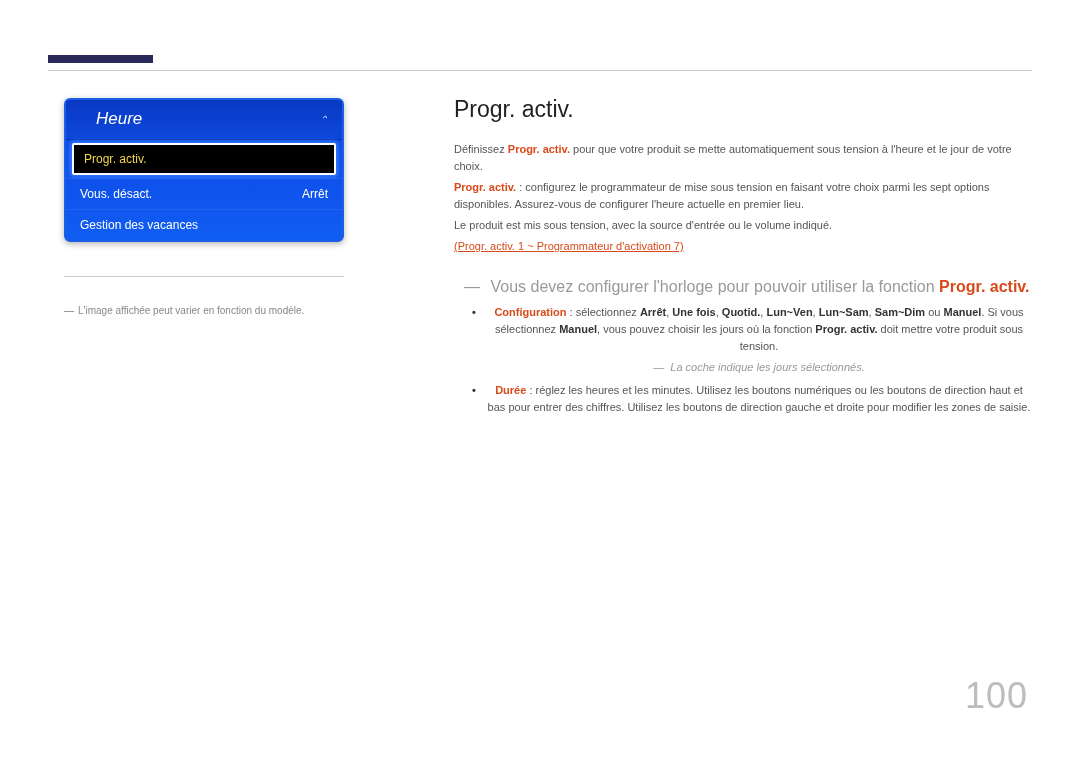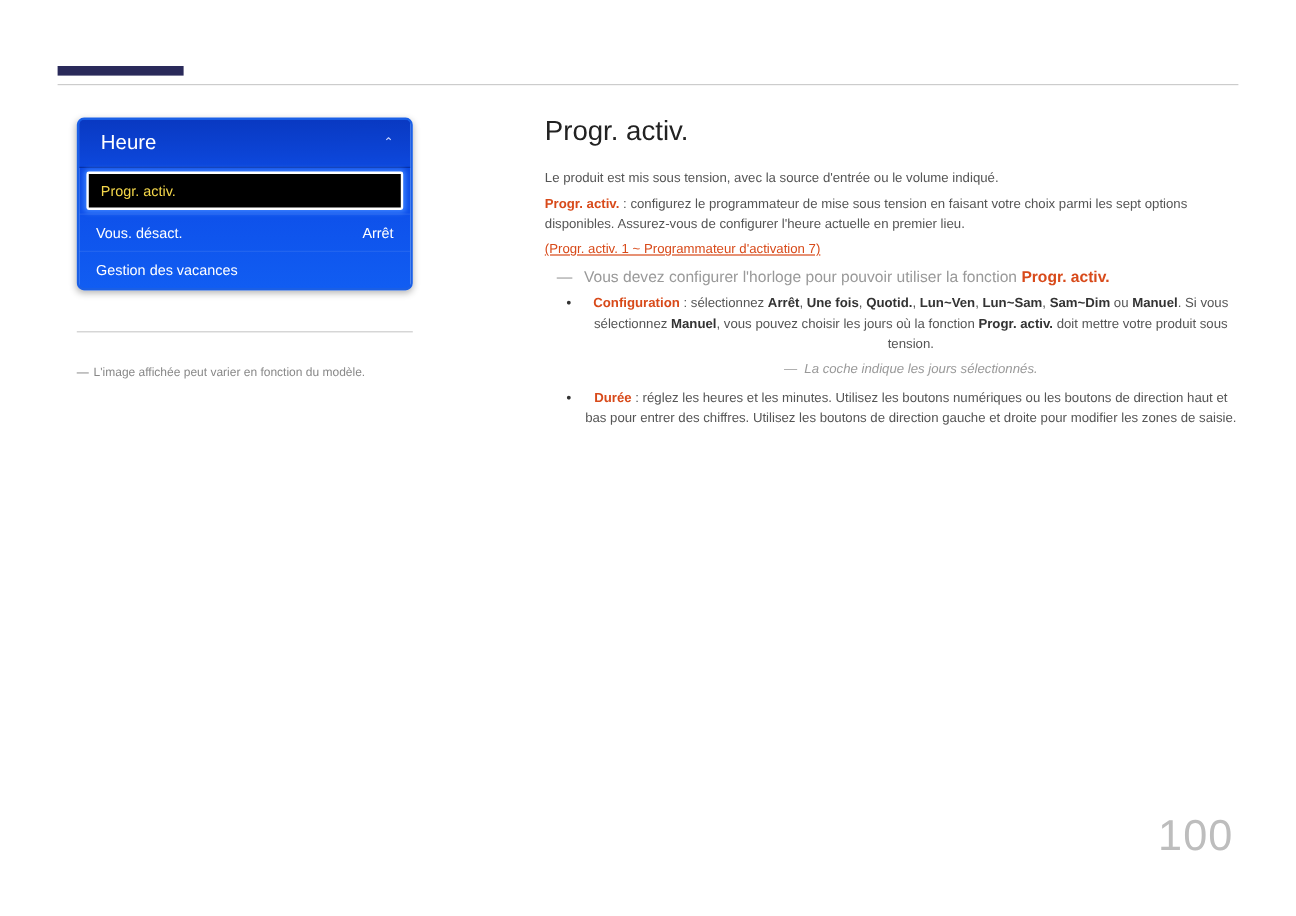--- a/index.html
+++ b/index.html
@@ -45,25 +45,26 @@
     border: 2px solid #1a5fe6;
     background: linear-gradient(180deg, #0a3fd6 0%, #0d4de8 40%, #115df2 100%);
     color: #fff;
     font-size: 13px;
     box-shadow: 0 2px 6px rgba(0,0,0,0.3);
   }
   .menu-header {
     display: flex;
     align-items: center;
     justify-content: space-between;
-    padding: 9px 14px 10px 18px;
+    padding: 9px 14px 10px 30px;
     font-size: 17px;
     font-weight: 300;
     background: linear-gradient(180deg, #0939c2 0%, #0d48dd 100%);
     border-bottom: 1px solid rgba(0,0,0,0.15);
+    font-style: italic;
   }
   .menu-caret {
     font-size: 10px;
     color: #cdd7ff;
   }
   .menu-item {
     display: flex;
     justify-content: space-between;
     padding: 8px 14px;
     font-size: 12px;
@@ -109,24 +110,24 @@
   .body-text {
     font-size: 11px;
     color: #555;
     line-height: 1.55;
     margin-bottom: 4px;
   }
   .accent { color: #d84a1a; font-weight: 600; }
   .accent-light { color: #d84a1a; text-decoration: underline; }
   .bold { font-weight: 600; color: #333; }
   .sub-note {
-    font-size: 13px;
+    font-size: 16px;
     color: #999;
     line-height: 1.55;
-    margin: 4px 0 4px 10px;
+    margin: 20px 0 4px 10px;
   }
   .sub-note::before {
     content: "―";
     color: #999;
     margin-right: 6px;
   }
   .bullet-list {
     list-style: none;
     margin-left: 18px;
     margin-top: 2px;
@@ -197,24 +198,27 @@
       </div>
     </div>
 
     <div class="left-divider"></div>
     <div class="left-note">L'image affichée peut varier en fonction du modèle.</div>
   </div>
 
   <div class="right-col">
     <h2 class="right-title">Progr. activ.</h2>
 
-    <p class="body-text">Le produit est mis sous tension, avec la source d'entrée ou le volume indiqué.</p>
+    <p class="body-text">
+      <span>Définissez </span><span class="accent">Progr. activ.</span><span> pour que votre produit se mette automatiquement sous tension à l'heure et le jour de votre choix.</span>
+    </p>
     <p class="body-text">
       <span class="accent">Progr. activ.</span><span> : configurez le programmateur de mise sous tension en faisant votre choix parmi les sept options disponibles. Assurez-vous de configurer l'heure actuelle en premier lieu.</span>
     </p>
+    <p class="body-text">Le produit est mis sous tension, avec la source d'entrée ou le volume indiqué.</p>
     <p class="body-text">
       <span class="accent-light">(Progr. activ. 1 ~ Programmateur d'activation 7)</span>
     </p>
 
     <p class="sub-note">
       <span>Vous devez configurer l'horloge pour pouvoir utiliser la fonction </span><span class="accent">Progr. activ.</span>
     </p>
 
     <ul class="bullet-list">
       <li>

